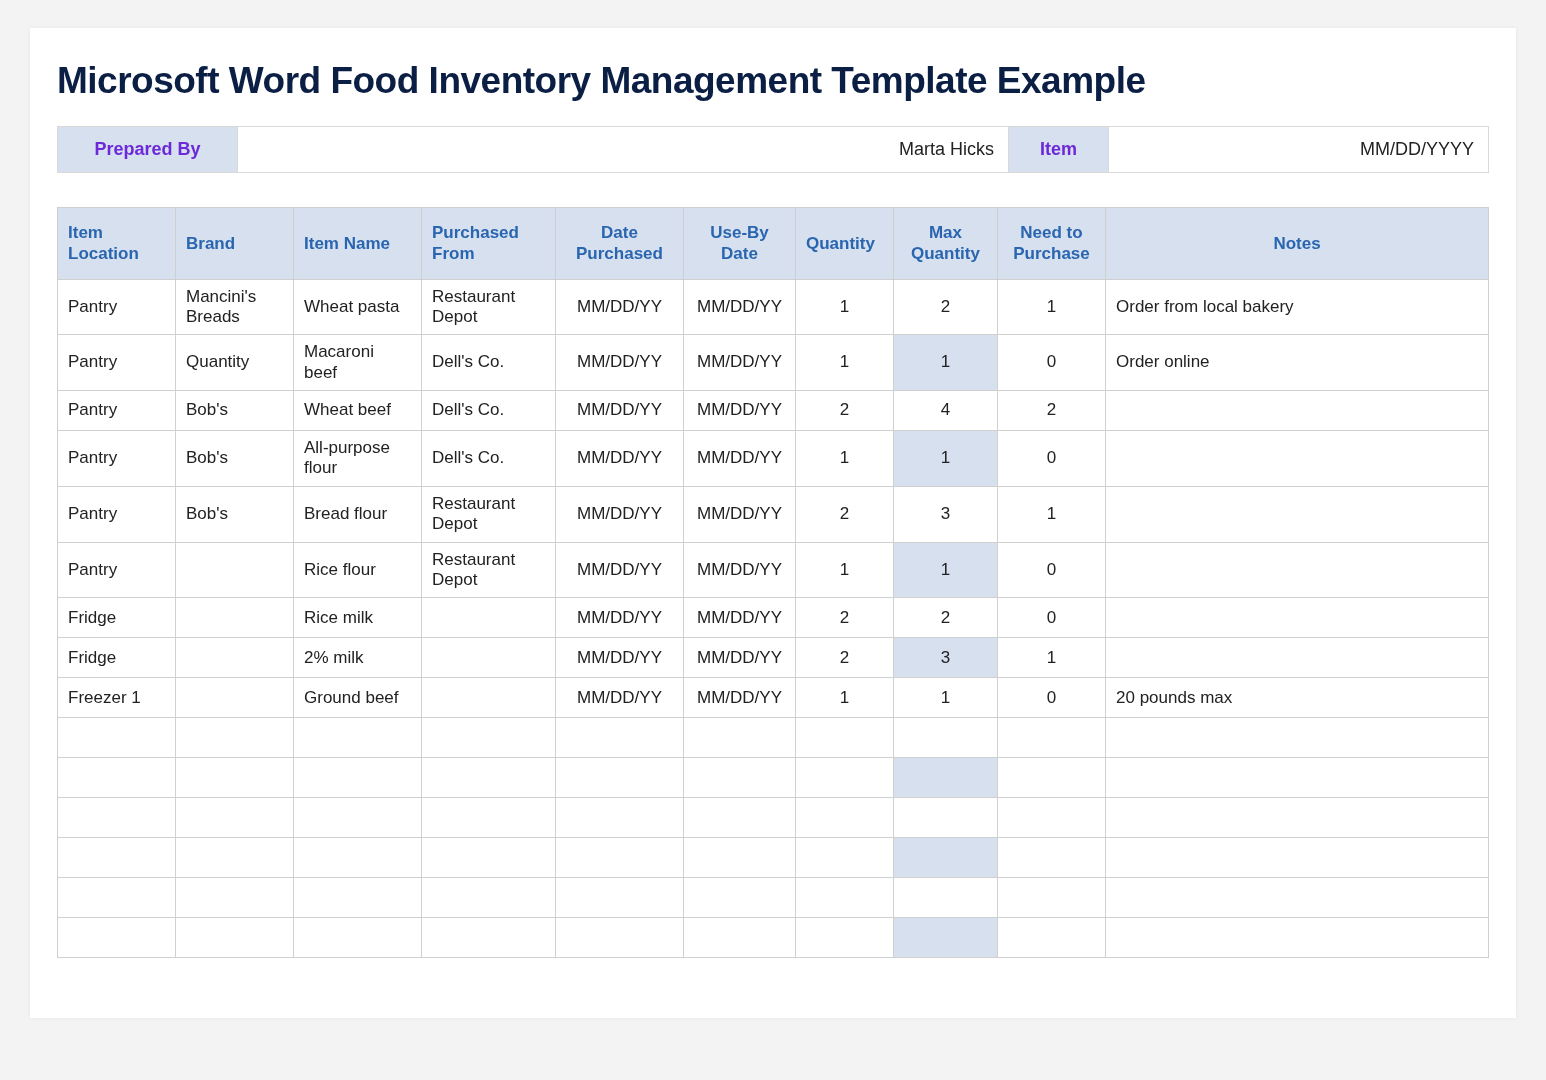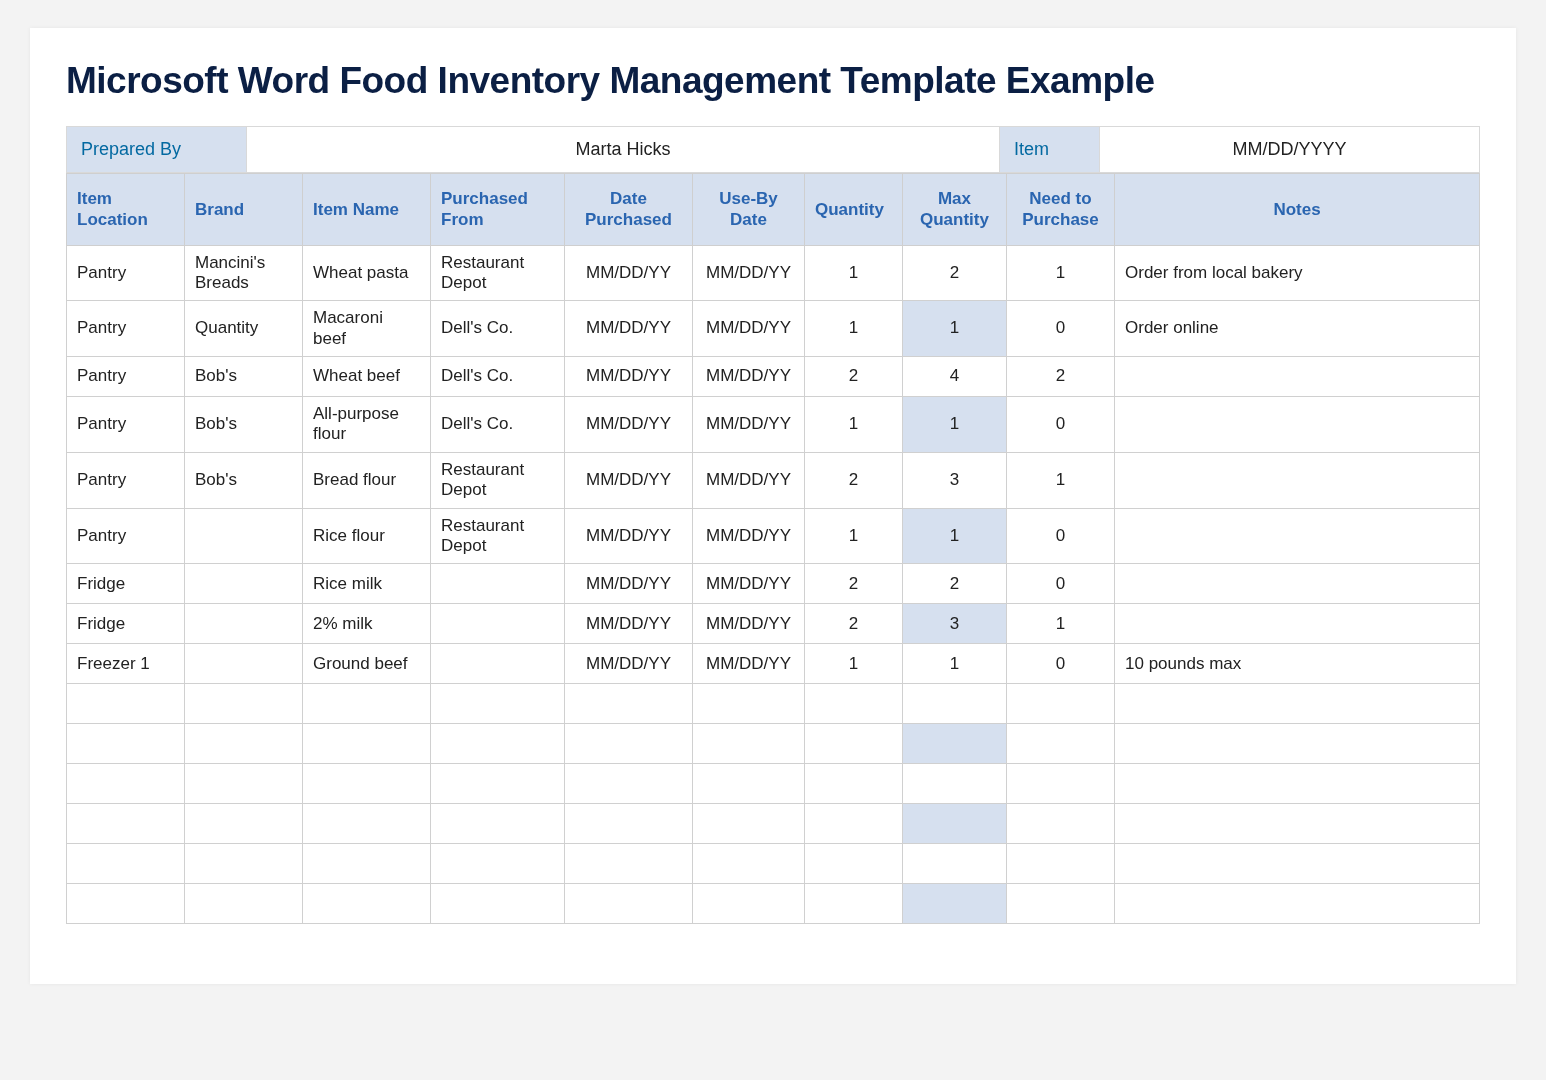--- a/index.html
+++ b/index.html
@@ -5,21 +5,21 @@
   * { box-sizing: border-box; }
   body {
     margin: 0;
     padding: 28px 30px;
     background: #f3f3f3;
     font-family: "Century Gothic", "Segoe UI", Arial, sans-serif;
     color: #222;
   }
   .page {
     background: #ffffff;
-    padding: 32px 36px 60px;
+    padding: 32px 27px 60px;
     width: 1486px;
     box-shadow: 0 0 4px rgba(0,0,0,0.06);
   }
   h1.title {
     margin: 0 0 24px 0;
     font-size: 37px;
     font-weight: 700;
     color: #0b1f44;
     letter-spacing: -0.5px;
   }
@@ -29,31 +29,32 @@
     table-layout: fixed;
   }
   table.meta td {
     border: 1px solid #d9d9d9;
     padding: 10px 14px;
     font-size: 18px;
     height: 46px;
   }
   td.meta-label {
     background: #d6e0ef;
-    color: #0369a1;
-    font-weight: 400;
-    text-align: left;
+    color: #6d28d9;
+    font-weight: 700;
+    text-align: center;
   }
   td.meta-value {
-    text-align: center;
+    text-align: right;
   }
 
   table.inv {
     width: 100%;
     border-collapse: collapse;
+    margin-top: 34px;
     table-layout: fixed;
   }
   table.inv th {
     background: #d6e0ef;
     color: #2a65b0;
     font-weight: 700;
     font-size: 17px;
     text-align: left;
     padding: 14px 10px;
     border: 1px solid #cfcfcf;
@@ -224,21 +225,21 @@
         <tr>
           <td>Freezer 1</td>
           <td></td>
           <td>Ground beef</td>
           <td></td>
           <td class="center">MM/DD/YY</td>
           <td class="center">MM/DD/YY</td>
           <td class="center">1</td>
           <td class="center">1</td>
           <td class="center">0</td>
-          <td>10 pounds max</td>
+          <td>20 pounds max</td>
         </tr>
         <tr>
           <td></td>
           <td></td>
           <td></td>
           <td></td>
           <td class="center"></td>
           <td class="center"></td>
           <td class="center"></td>
           <td class="center"></td>

